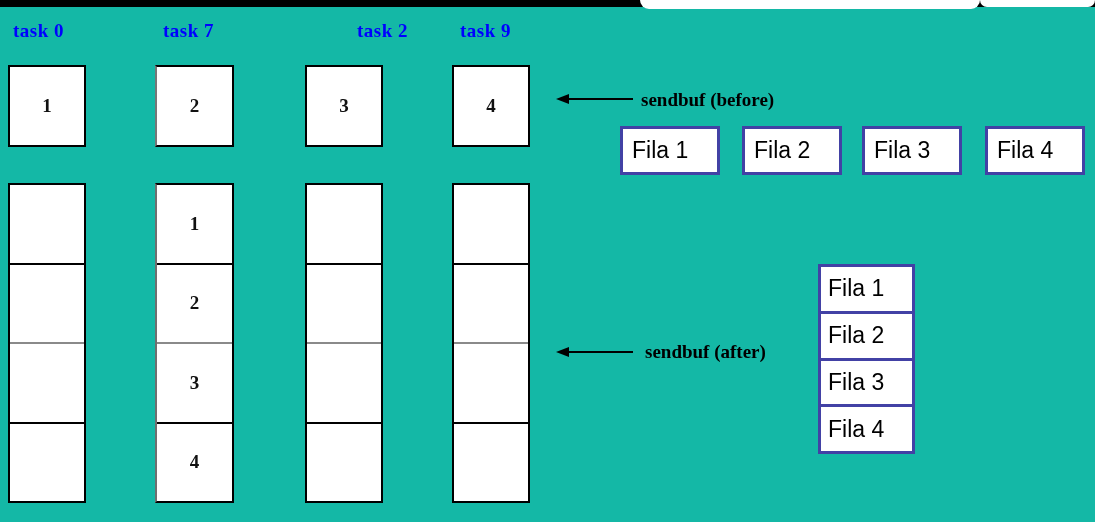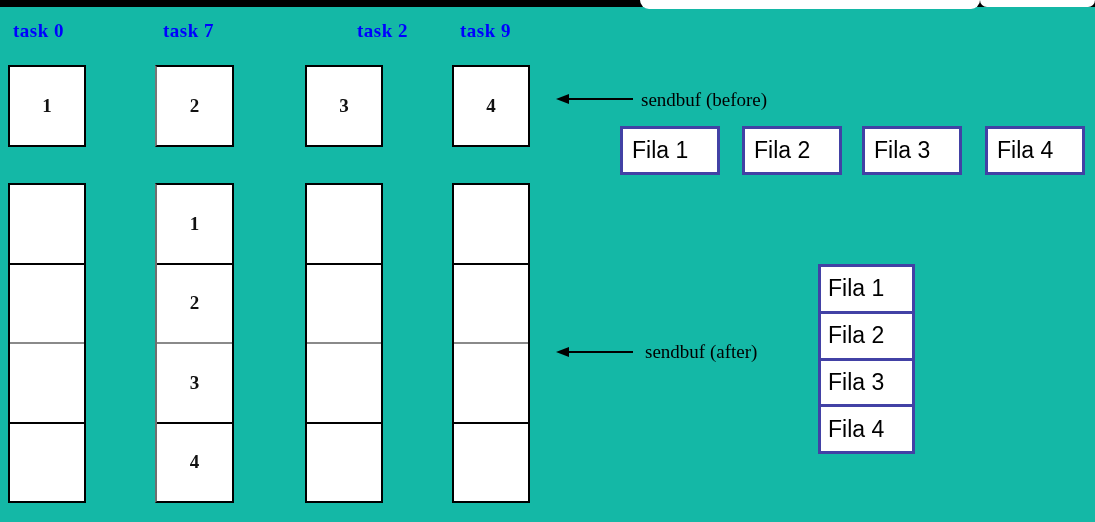--- a/index.html
+++ b/index.html
@@ -105,21 +105,21 @@
     top: 2px;
     width: 0;
     height: 0;
     border-top: 5px solid transparent;
     border-bottom: 5px solid transparent;
     border-right: 13px solid #000000;
   }
   .ann-text {
     position: absolute;
     font-family: "Liberation Serif", serif;
-    font-weight: normal;
+    font-weight: bold;
     font-size: 19px;
     color: #000000;
     white-space: nowrap;
     line-height: 1;
   }
 
   
   .fila-box {
     position: absolute;
     box-sizing: border-box;

